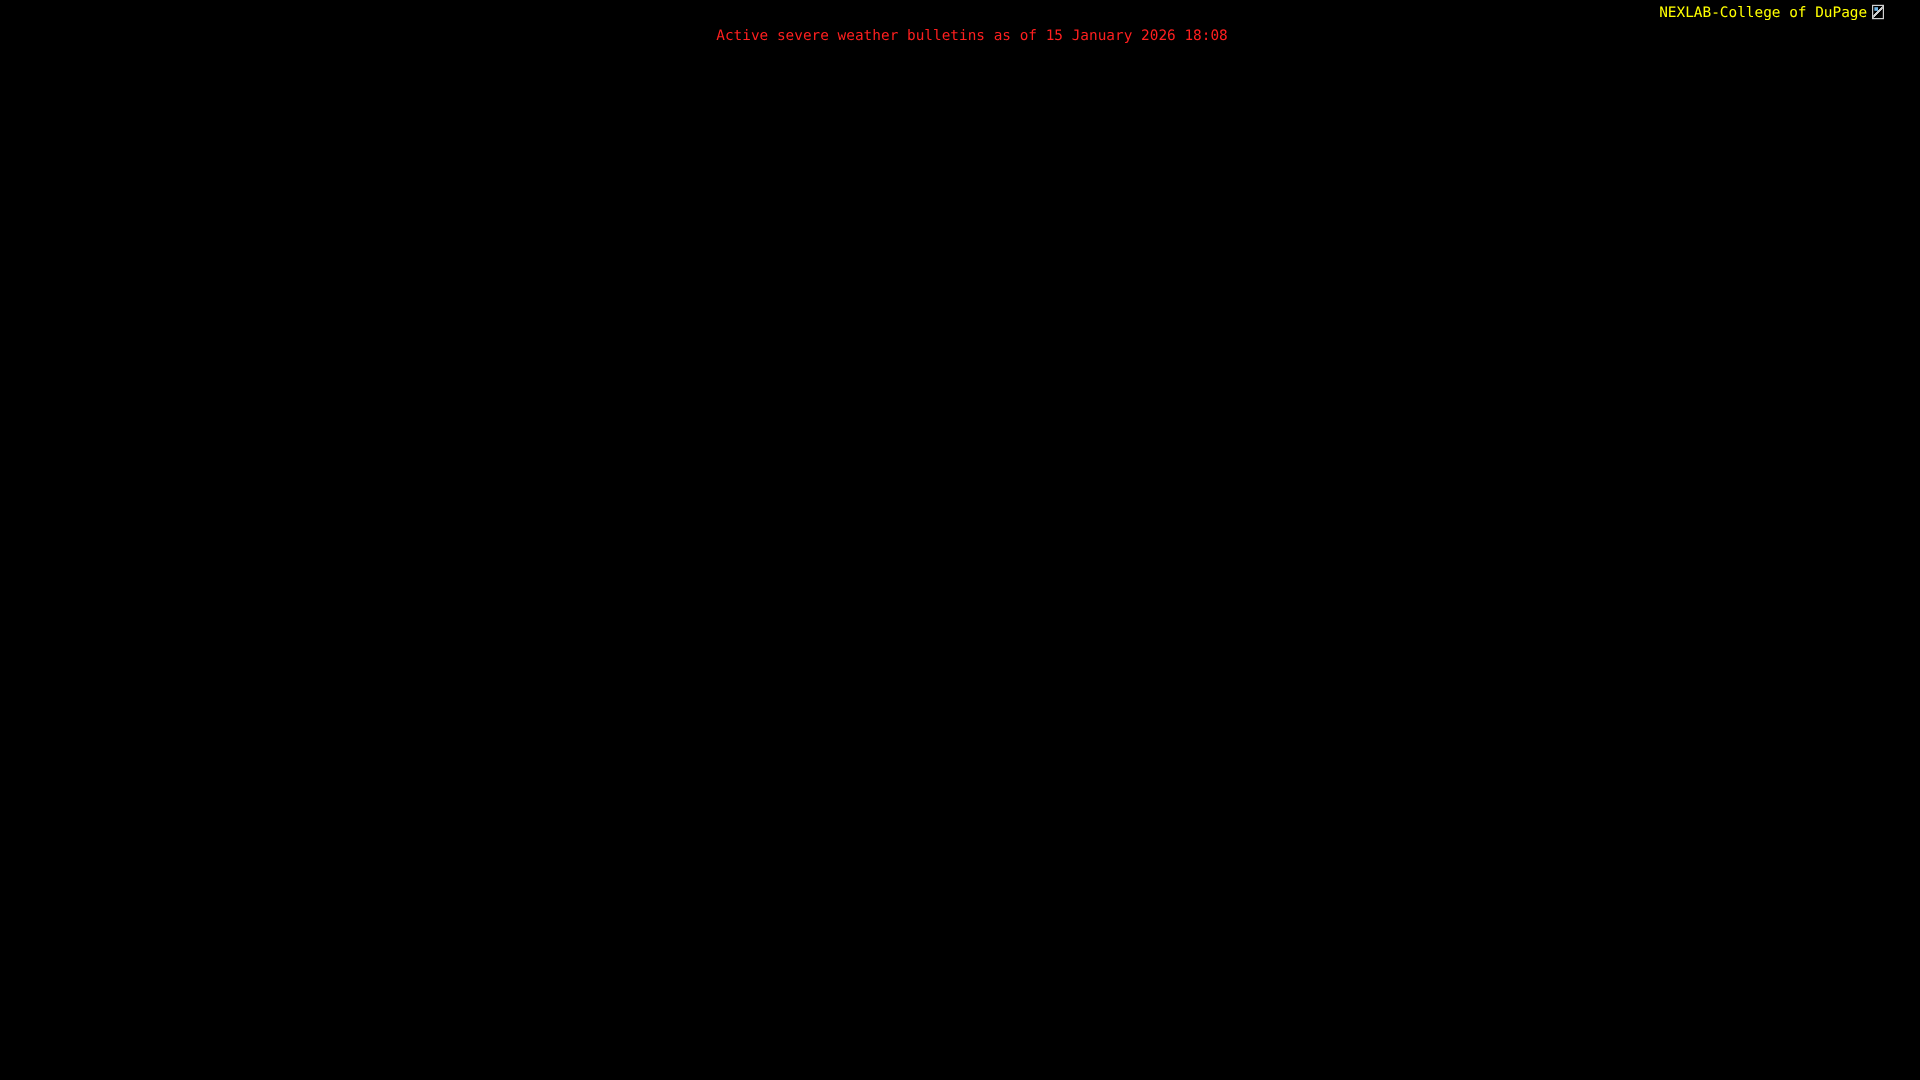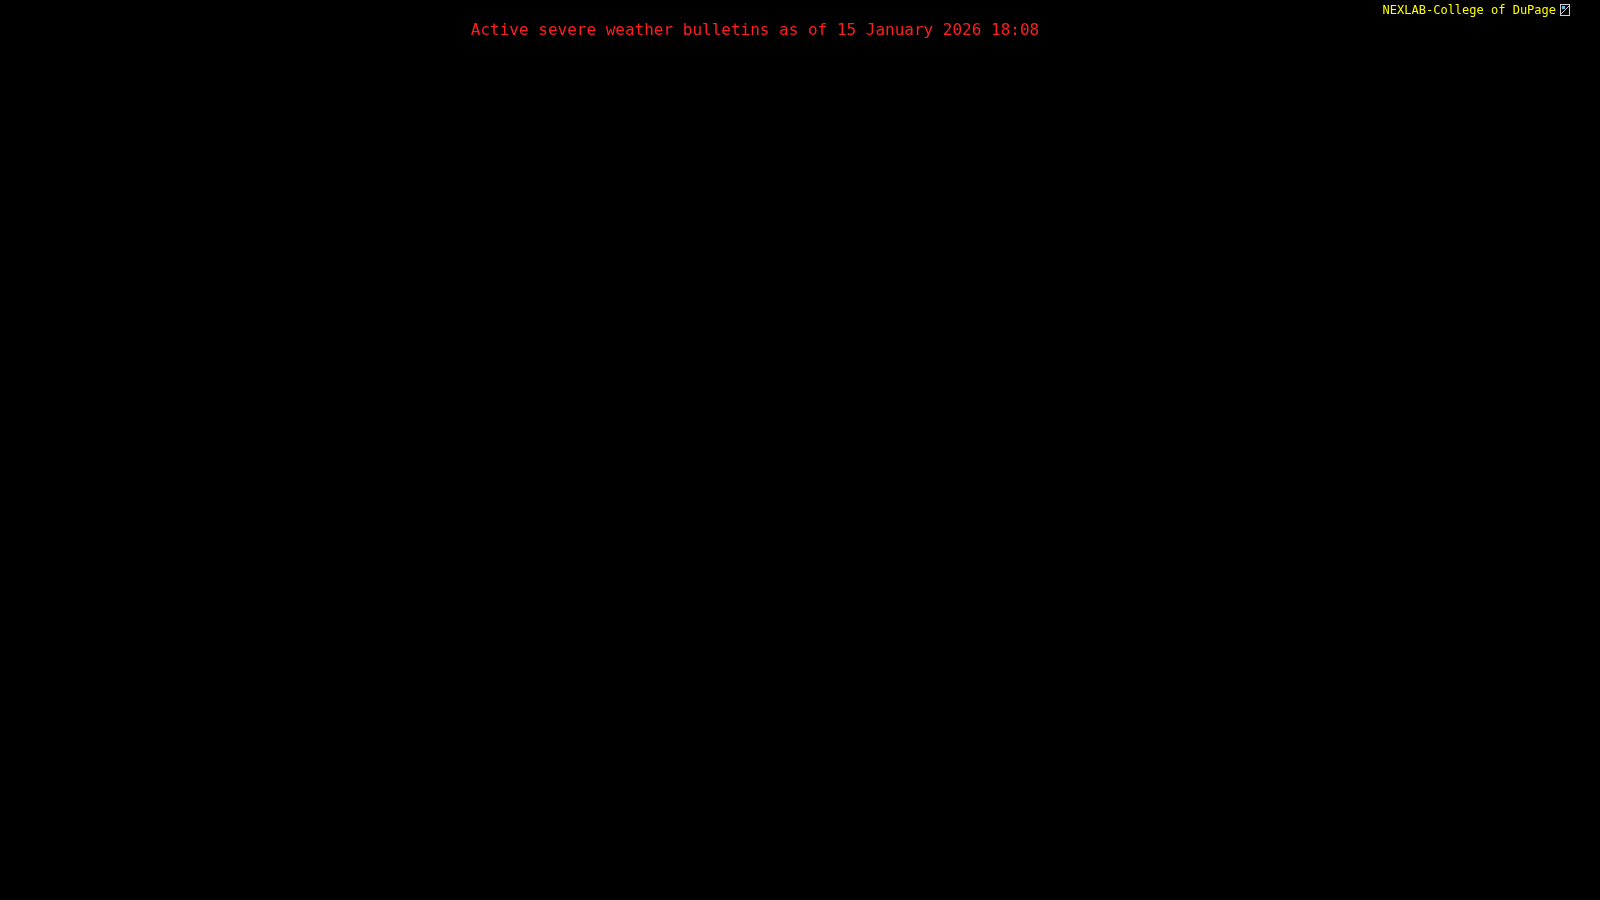--- a/index.html
+++ b/index.html
@@ -21,22 +21,22 @@
   .mini-icon{
     display:inline-block;width:10px;height:12px;
     border:1px solid #cfcfcf;box-sizing:border-box;position:relative;margin-top:0px;
     background:
       linear-gradient(135deg, transparent 45%, #cfcfcf 45%, #cfcfcf 55%, transparent 55%);
   }
   .mini-icon::after{
     content:"";position:absolute;left:1px;top:1px;width:3px;height:3px;background:#6fb6e8;
   }
   .bulletin-title{
-    position:absolute;top:23px;left:755px;transform:translateX(-50%);
-    font-size:16px;line-height:13px;white-space:nowrap;
+    position:absolute;top:23px;left:810px;transform:translateX(-50%);
+    font-size:12px;line-height:13px;white-space:nowrap;
   }
   .legend{position:absolute;left:0;top:770px;width:700px;height:60px;}
 </style>
 </head>
 <body>
 
 <div class="map-area"></div>
 
 <div class="branding">
   <span style="color: rgb(255, 255, 0);">NEXLAB-College of DuPage</span>

